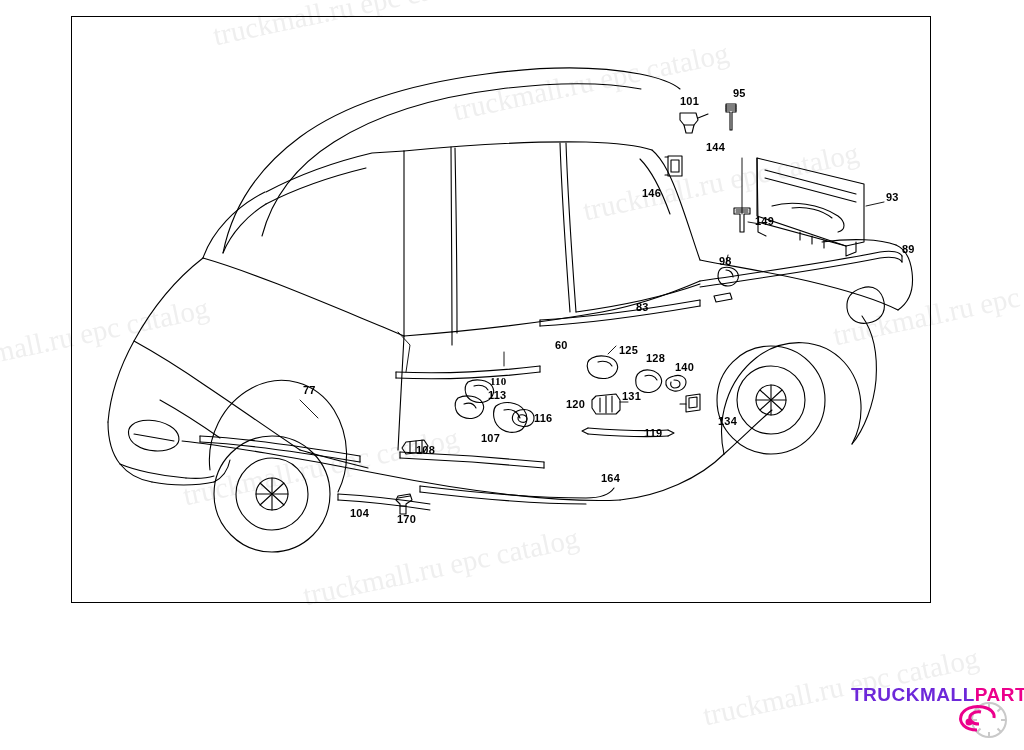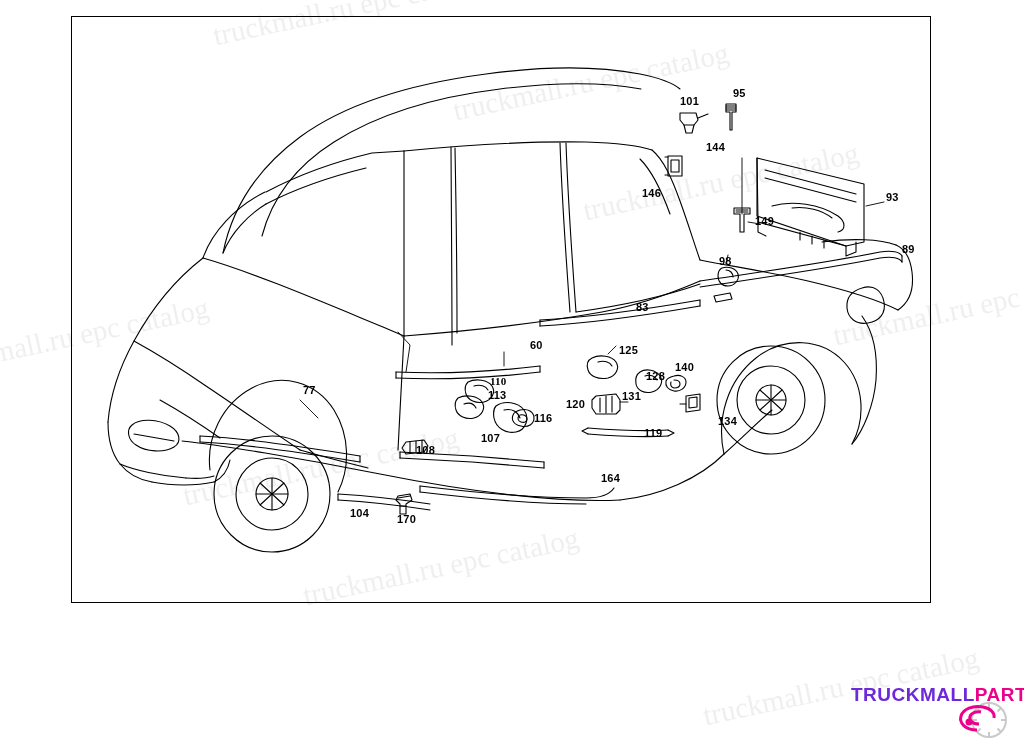--- a/index.html
+++ b/index.html
@@ -296,23 +296,23 @@
 
   <div class="lbl" style="left:680px; top:95px;">101</div>
   <div class="lbl" style="left:733px; top:87px;">95</div>
   <div class="lbl" style="left:642px; top:147px;margin-top:40px;">146</div>
   <div class="lbl" style="left:706px; top:141px;">144</div>
   <div class="lbl" style="left:886px; top:191px;">93</div>
   <div class="lbl" style="left:755px; top:215px;">149</div>
   <div class="lbl" style="left:902px; top:243px;">89</div>
   <div class="lbl" style="left:719px; top:255px;">98</div>
   <div class="lbl" style="left:636px; top:301px;">83</div>
-  <div class="lbl" style="left:493px; top:339px;padding-left:37px;">60</div>
+  <div class="lbl" style="left:518px; top:339px;padding-left:37px;">60</div>
   <div class="lbl" style="left:619px; top:344px;">125</div>
-  <div class="lbl" style="left:646px; top:370px;">128</div>
+  <div class="lbl" style="left:646px; top:352px;">128</div>
   <div class="lbl" style="left:675px; top:361px;">140</div>
   <div class="lbl" style="left:303px; top:384px;">77</div>
   <div class="lbl" style="left:490px; top:375px;font-family:Liberation Serif, serif;">110</div>
   <div class="lbl" style="left:488px; top:389px;">113</div>
   <div class="lbl" style="left:622px; top:390px;">131</div>
   <div class="lbl" style="left:566px; top:398px;">120</div>
   <div class="lbl" style="left:534px; top:412px;">116</div>
   <div class="lbl" style="left:682px; top:415px;margin-left:36px;">134</div>
   <div class="lbl" style="left:416px; top:428px;margin-top:16px;">108</div>
   <div class="lbl" style="left:481px; top:432px;">107</div>

